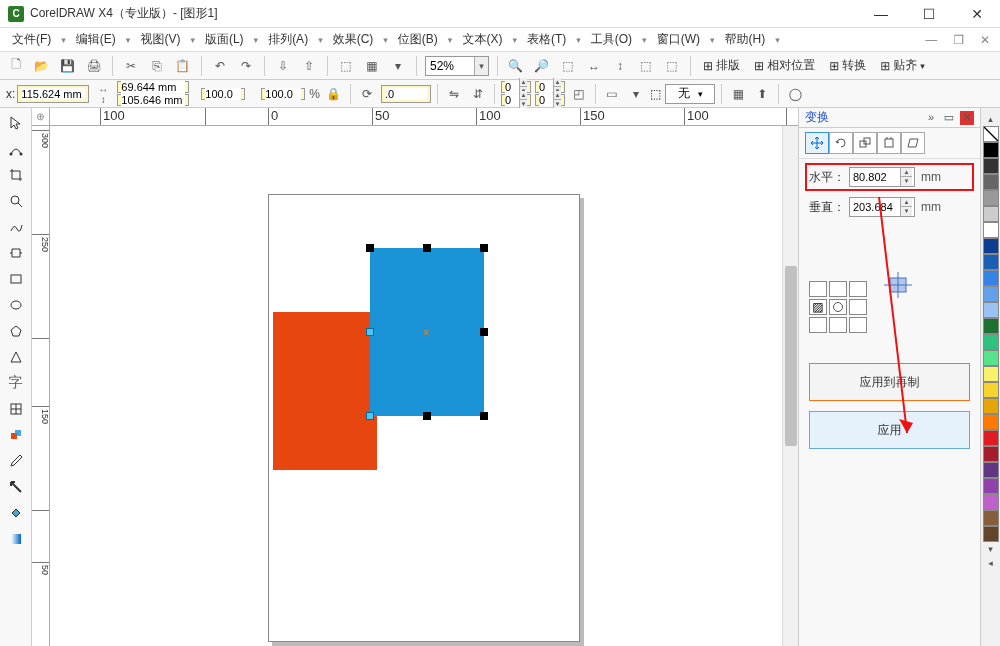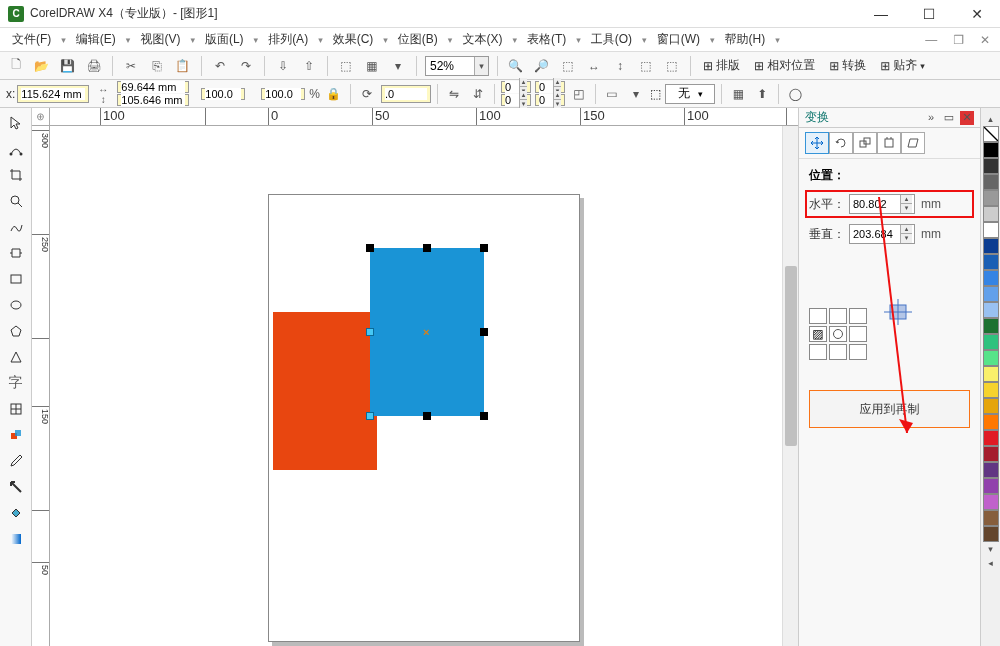--- a/index.html
+++ b/index.html
@@ -65,21 +65,21 @@
 .sel-handle.mid { background: #46c8f5; border: 1px solid #0a6a99; }
 .center-x { position: absolute; color: #d9801a; font-weight: bold; font-size: 11px; }
 
 
 .scrollbar-v { position: absolute; right: 0; top: 0; width: 16px; height: 100%; background: #f0f0f0; border-left: 1px solid #ddd; }
 .scrollbar-v .thumb { position: absolute; left: 2px; width: 12px; background: #c0c0c0; border-radius: 2px; }
 
 
 .docker { width: 182px; background: #f8f8f8; border-left: 1px solid #ccc; display: flex; flex-direction: column; position: relative; }
 .docker-header { height: 20px; display: flex; align-items: center; padding: 0 6px; gap: 6px; border-bottom: 1px solid #ccc; }
-.docker-header .title { flex: 1; color: #0f766e; }
+.docker-header .title { flex: 1; color: #1d4ed8; }
 .docker-header .icons { display: flex; gap: 4px; }
 .docker-header .icons span { cursor: pointer; color: #555; width: 14px; text-align: center; font-size: 11px; }
 .docker-header .close { background: #d33; color: #fff; width: 14px; height: 14px; display: flex; align-items: center; justify-content: center; font-size: 10px; }
 
 .docker-tabs { display: flex; gap: 0; padding: 4px 6px; border-bottom: 1px solid #ddd; }
 .docker-tab { width: 24px; height: 22px; border: 1px solid #aaa; display: flex; align-items: center; justify-content: center; cursor: pointer; background: #fff; }
 .docker-tab.active { background: #e5f1fb; border-color: #3594d8; }
 .docker-tab svg { width: 14px; height: 14px; }
 
 .docker-body { padding: 8px 10px; display: flex; flex-direction: column; gap: 10px; position: relative; }
@@ -474,21 +474,20 @@
             <path d="M5 1 L5 3 M9 1 L9 3" stroke="#555"></path>
           </svg>
         </div>
       <div class="docker-tab">
           <svg viewBox="0 0 14 14">
             <path d="M4 3 L12 3 L10 11 L2 11 Z" fill="none" stroke="#555"></path>
           </svg>
         </div>
     </div>
     <div class="docker-body">
-      <div style="font-weight:bold">位置：</div>
 
       <div class="highlight-row">
         <div class="field-row">
           <label>水平：</label>
           <div class="input">
             <input value="80.802" style="">
             <div class="spinner">
                 <span>▴</span>
                 <span>▾</span>
               </div>
@@ -534,20 +533,21 @@
           <svg width="28" height="26" viewBox="0 0 28 26">
               <rect x="6" y="6" width="16" height="14" fill="#b4c6e7" stroke="#4472c4"></rect>
               <line x1="0" y1="13" x2="28" y2="13" stroke="#4472c4"></line>
               <line x1="14" y1="0" x2="14" y2="26" stroke="#4472c4"></line>
             </svg>
         </div>
       </div>
 
       <div style="height:10px"></div>
       <button class="docker-btn">应用到再制</button>
+      <button class="docker-btn active">应用</button>
 
       <svg class="red-arrow" style="left:60px;top:38px" width="60" height="250">
         <line x1="20" y1="0" x2="48" y2="236" stroke="#e11" stroke-width="2"></line>
         <polygon points="48,236 40,222 54,226" fill="#e11"></polygon>
       </svg>
     </div>
   </div>
 
   <div class="palette">
     <div class="pal-arrow">▴</div>

